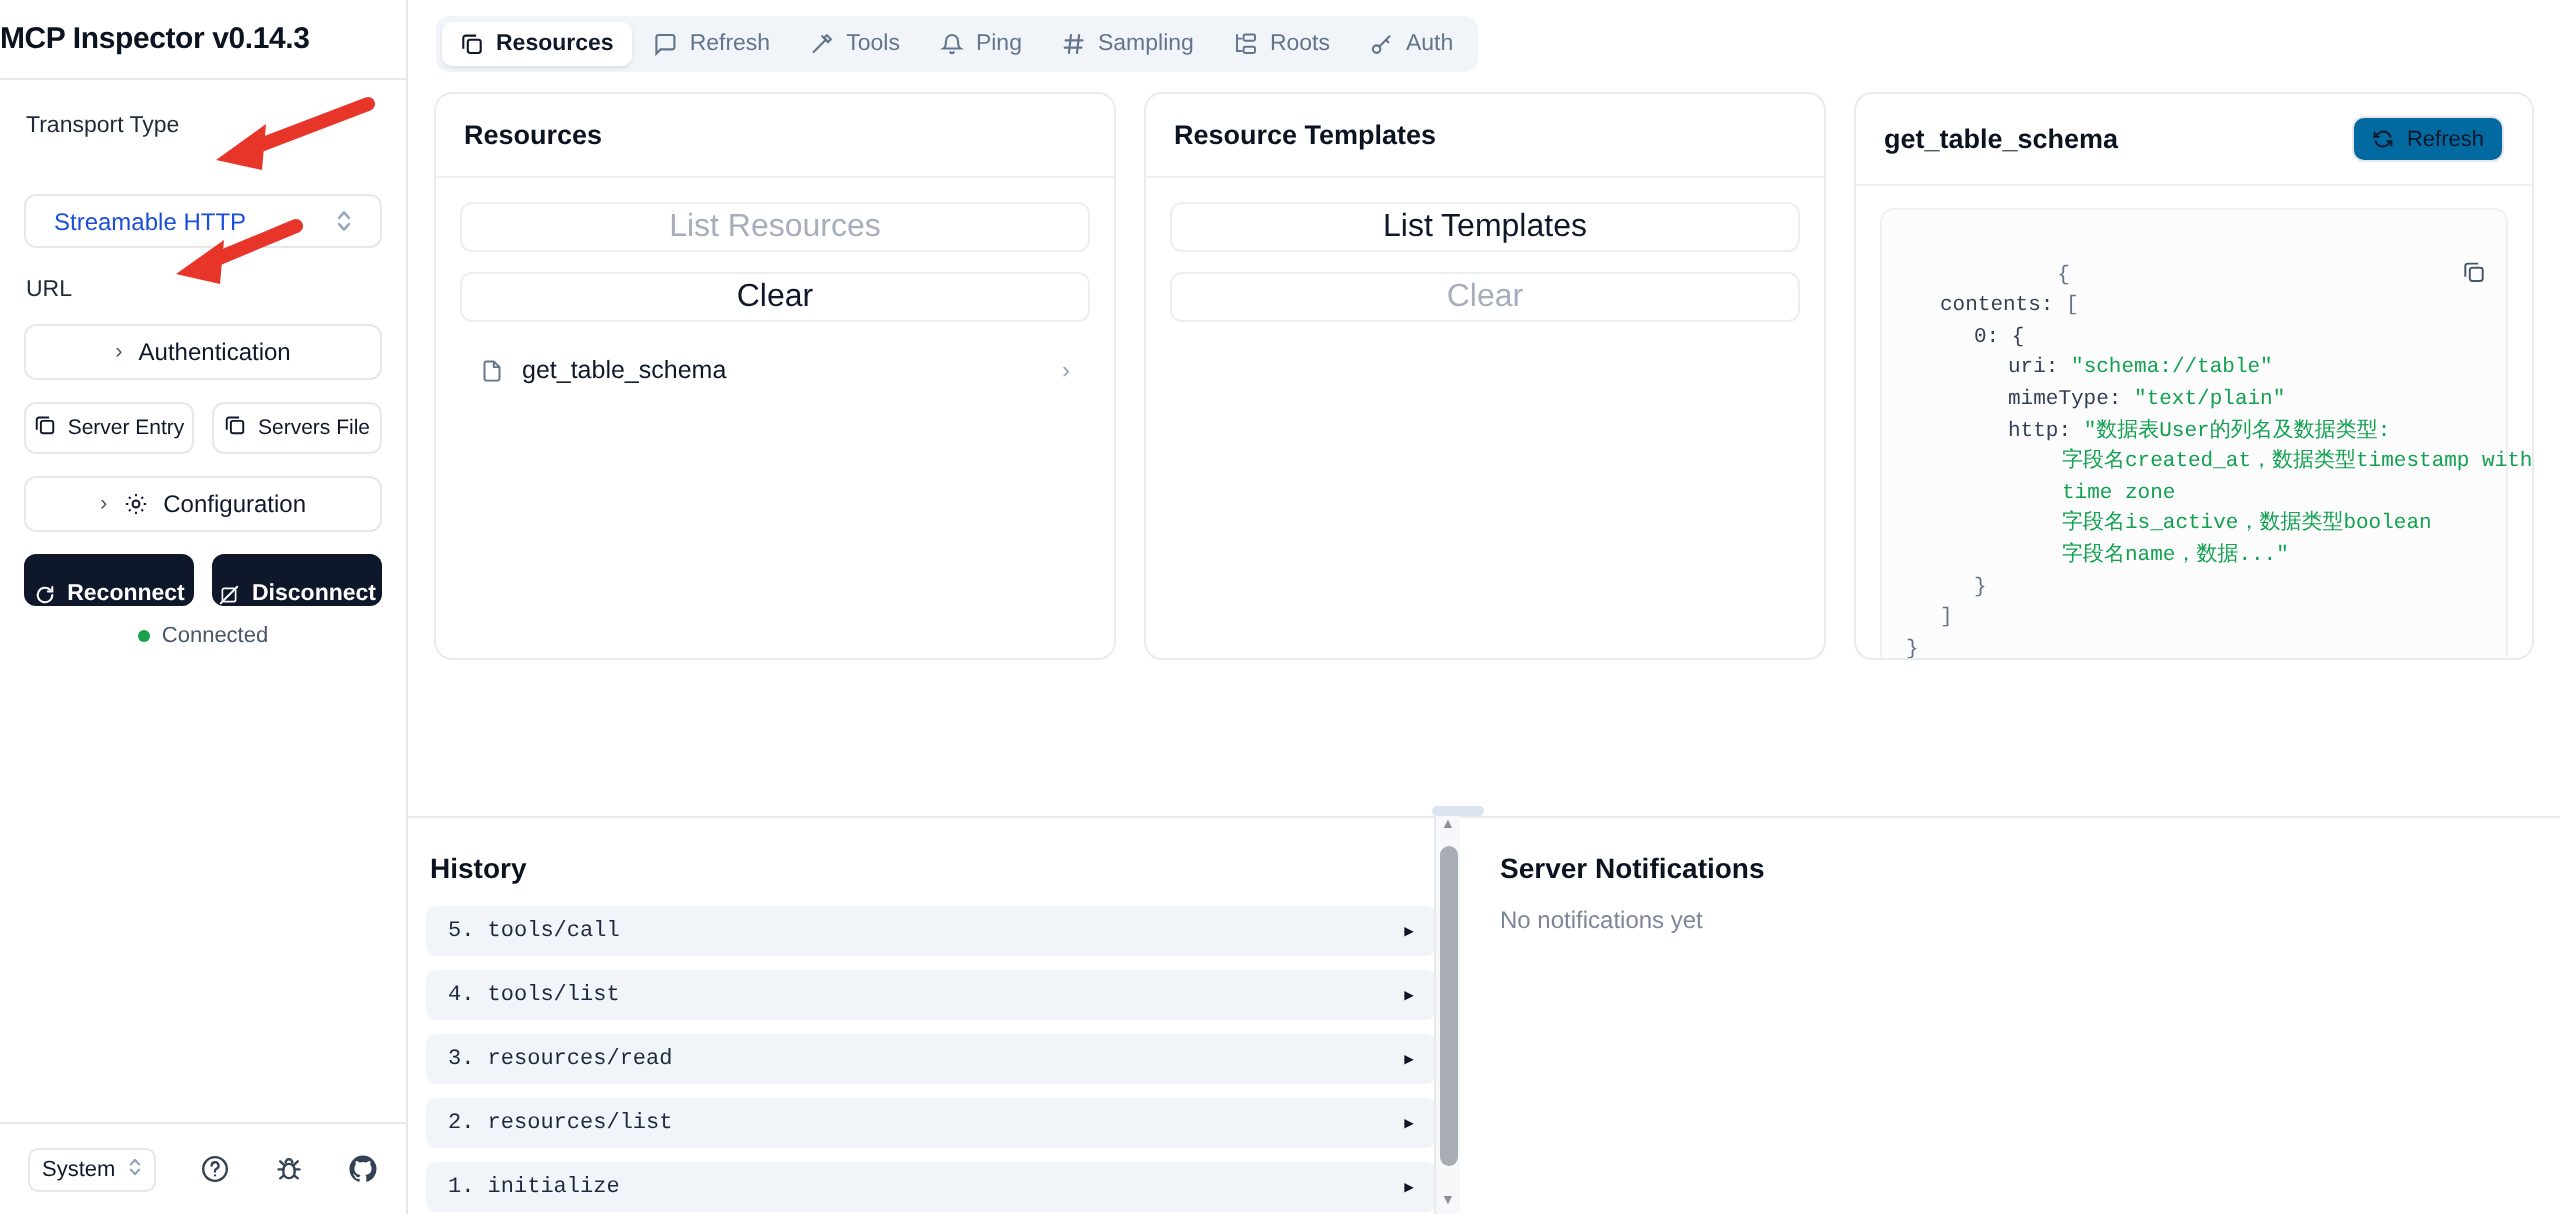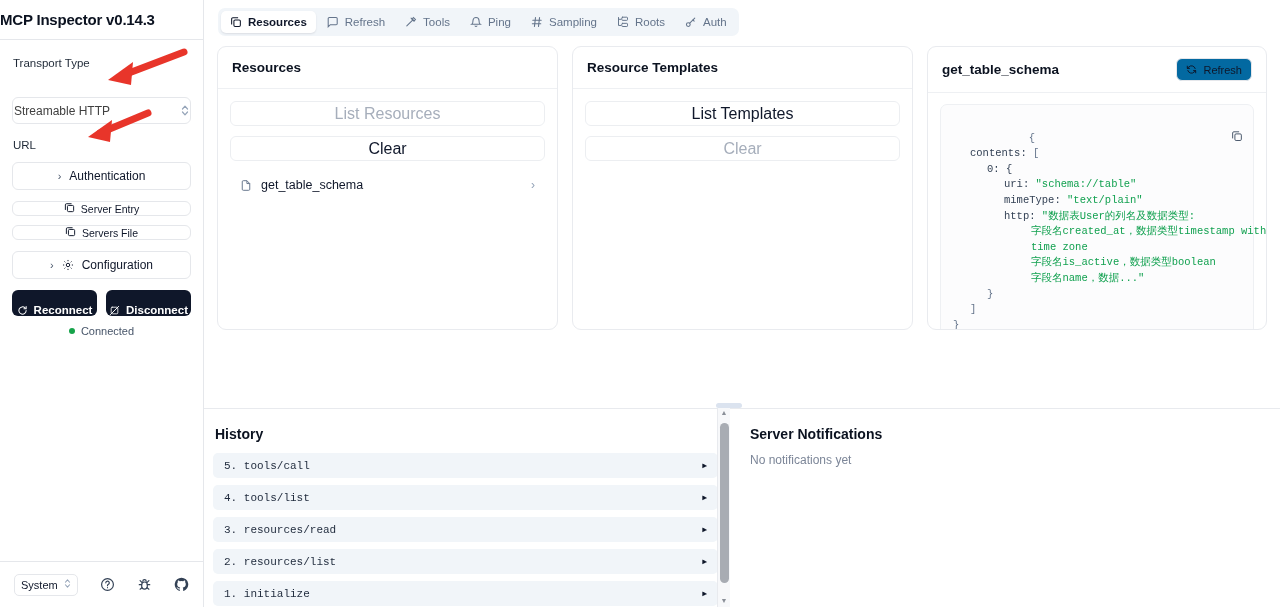--- a/index.html
+++ b/index.html
@@ -26,34 +26,34 @@
     border-bottom: 1px solid #e5e7eb;
   }
   .app-title { font-size: 15px; font-weight: bold; letter-spacing: -0.2px; color: #0b1220; }
   .sidebar-body { padding: 12px 12px 0 12px; flex: 1 1 auto; }
   .field-label { font-size: 11.5px; color: #1f2937; margin: 5px 0 5px 1px; }
   .select-box, .text-box {
     height: 27px; width: 100%;
     border: 1px solid #e5e7eb; border-radius: 6px;
     background: #fff;
     display: flex; align-items: center;
-    padding: 0 1px;
-    font-size: 12px; color: #404040; margin-top: 28px;
+    padding: 0 14px;
+    font-size: 12px; color: #1d4ed8; margin-top: 28px;
   }
   .select-box { justify-content: space-between; }
   .select-box .caret { color: #94a3b8; font-size: 9px; line-height: 8px; text-align: center; }
   .text-box { font-family: "Liberation Mono", monospace; font-size: 11px; letter-spacing: -0.1px; }
   .wide-btn {
     height: 28px; width: 100%;
     border: 1px solid #e5e7eb; border-radius: 6px;
     background: #fff; display: flex; align-items: center; justify-content: center;
     gap: 8px; font-size: 12px; color: #0f172a; margin-top: 11px;
   }
   .wide-btn .chev { color: #475569; font-size: 11px; }
-  .btn-row { display: flex; gap: 9px; margin-top: 11px; flex-direction: column; }
+  .btn-row { display: flex; gap: 9px; margin-top: 11px; }
   .half-btn {
     flex: 1; height: 26px;
     border: 1px solid #e5e7eb; border-radius: 6px; background: #fff;
     display: flex; align-items: center; justify-content: center; gap: 6px;
     font-size: 10.5px; color: #0f172a;
   }
   .dark-row { display: flex; gap: 9px; margin-top: 11px; }
   .dark-btn {
     flex: 1; height: 26px; border-radius: 6px;
     background: #0f172a; color: #fff; border: none;

